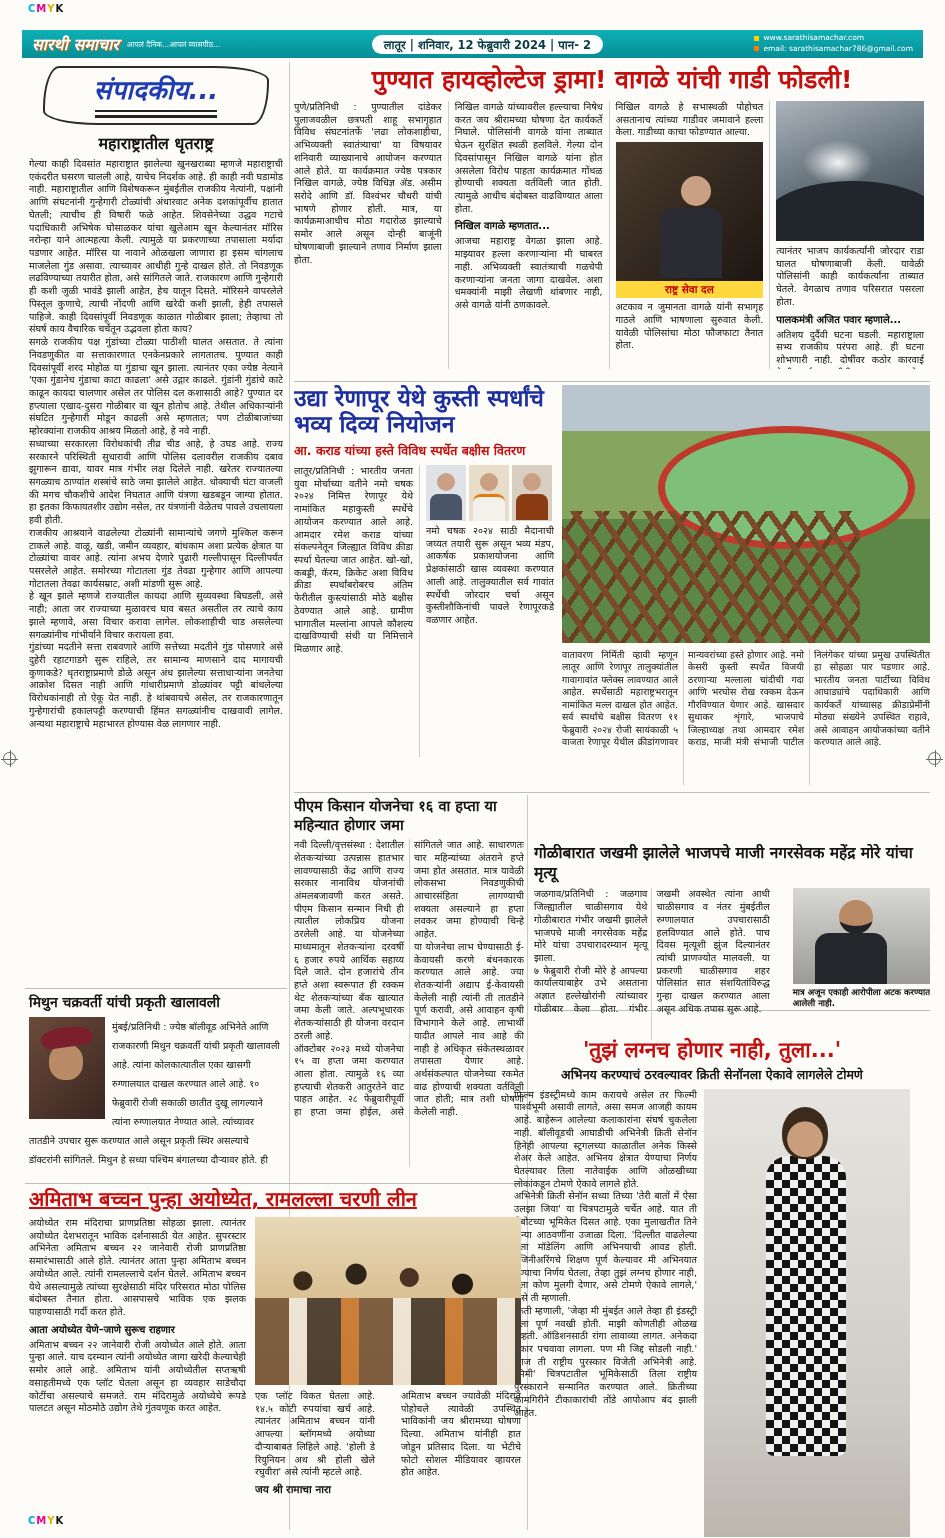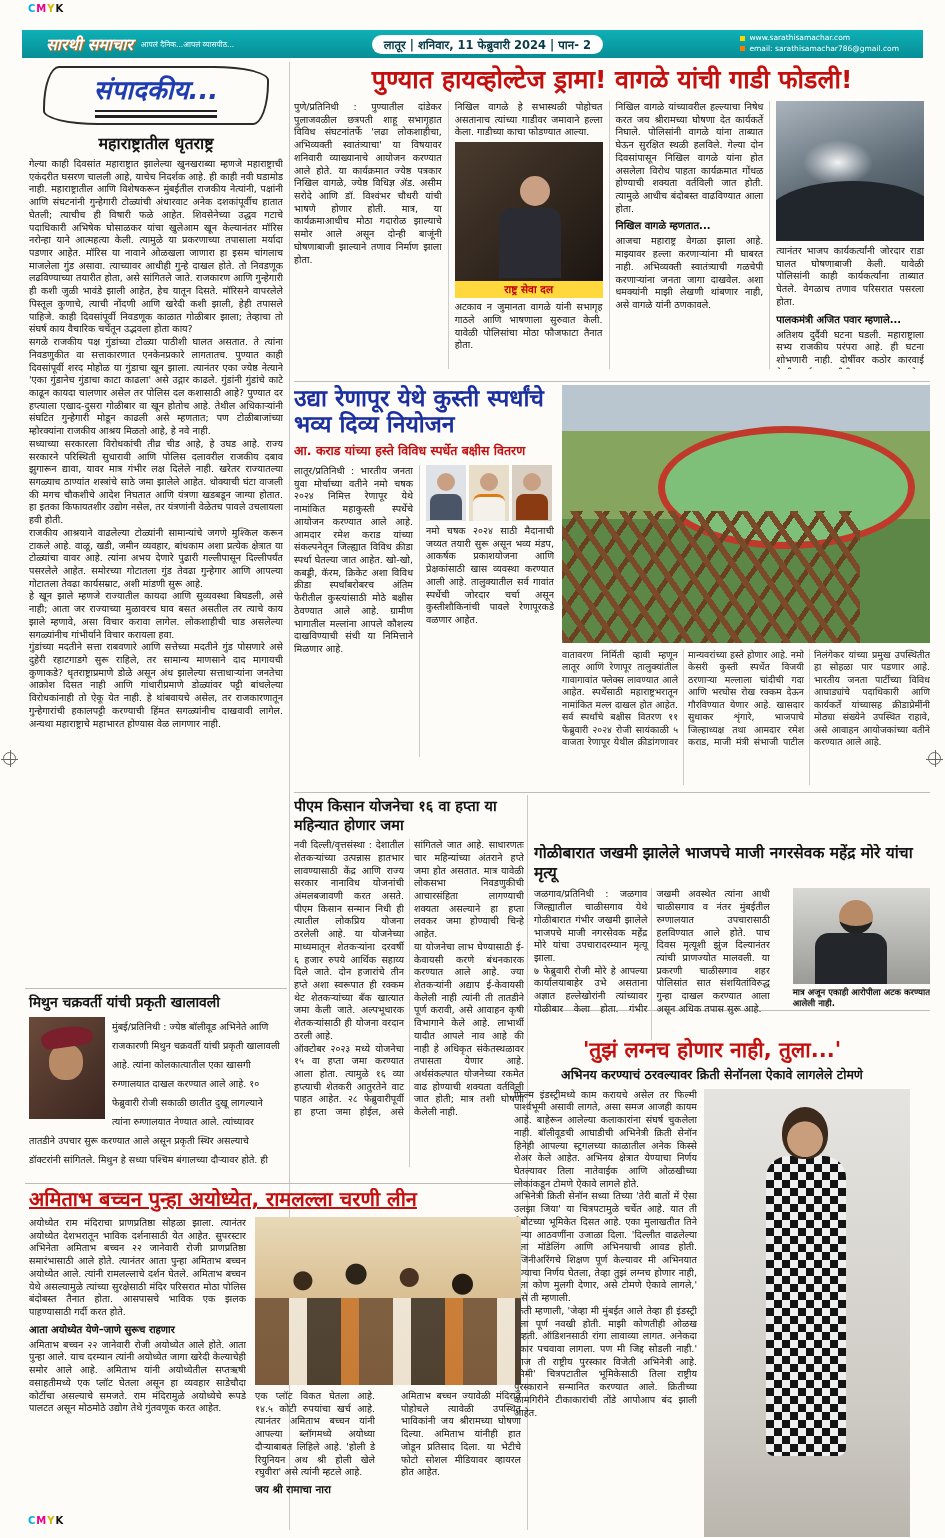--- a/index.html
+++ b/index.html
@@ -15,21 +15,21 @@
   .cmyk span:nth-child(1){color:#00aeef;} .cmyk span:nth-child(2){color:#ec008c;}
   .cmyk span:nth-child(3){color:#d9b600;} .cmyk span:nth-child(4){color:#111;}
   .cmyk.top{left:28px;top:3px;} .cmyk.bottom{left:28px;top:1515px;}
   .reg { position:absolute; width:13px; height:13px; border:1.5px solid #666; border-radius:50%; }
   .reg::before,.reg::after{content:"";position:absolute;background:#666;}
   .reg::before{left:50%;top:-3px;bottom:-3px;width:1px;}
   .reg::after{top:50%;left:-3px;right:-3px;height:1px;}
   .reg.l{left:3px;top:752px;} .reg.r{left:928px;top:752px;}
 
   
-  .hdr { position:absolute; left:22px; top:30px; width:901px; height:28px; background:linear-gradient(#0fb0b6,#078e96); display:flex; align-items:center; padding:0 24px; gap:8px; }
+  .hdr { position:absolute; left:22px; top:30px; width:901px; height:28px; background:linear-gradient(#0fb0b6,#078e96); display:flex; align-items:center; padding:0 10px; gap:8px; }
   .hdr-logo { font-size:16px; font-weight:800; color:#fff; text-shadow:1px 1px 0 #d95f00; white-space:nowrap; font-style:italic; }
   .hdr-tag { font-size:7.5px; color:#eafcff; white-space:nowrap; }
   .hdr-pill { margin:0 auto; background:#fff; color:#073b46; font-weight:700; font-size:11.5px; padding:2px 12px; border-radius:12px; white-space:nowrap; }
   .hdr-contact { font-size:7.5px; color:#fff; line-height:1.45; white-space:nowrap; }
   .hdot { display:inline-block; width:5px; height:5px; margin-right:4px; vertical-align:middle; }
   .hdot.a{background:#ffd400;} .hdot.b{background:#ff7b00;}
 
   
   .hline{position:absolute;height:1px;background:#bdbdbd;}
   .vline{position:absolute;width:1px;background:#c9c9c9;}
@@ -135,21 +135,21 @@
   </div>
   <div class="cmyk bottom">
     <span>C</span><span>M</span><span>Y</span><span>K</span>
   </div>
   <div class="reg l"></div>
   <div class="reg r"></div>
 
   <div class="hdr">
     <span class="hdr-logo">सारथी समाचार</span>
     <span class="hdr-tag">आपलं दैनिक...आपलं व्यासपीठ...</span>
-    <span class="hdr-pill">लातूर | शनिवार, 11 फेब्रुवारी 2024 | पान- 2</span>
+    <span class="hdr-pill">लातूर | शनिवार, 12 फेब्रुवारी 2024 | पान- 2</span>
     <span class="hdr-contact">
       <span><span class="hdot a"></span><span>www.sarathisamachar.com</span></span><br>
       <span><span class="hdot b"></span><span>email: sarathisamachar786@gmail.com</span></span>
     </span>
   </div>
 
   <div class="vline" style="left:289px;top:62px;height:1468px;"></div>
   <div class="vline" style="left:527px;top:795px;height:735px;"></div>
   <div class="hline" style="left:294px;top:381px;width:636px;"></div>
   <div class="hline" style="left:294px;top:792px;width:636px;"></div>
@@ -168,30 +168,30 @@
 राजकीय आश्रयाने वाढलेल्या टोळ्यांनी सामान्यांचे जगणे मुश्किल करून टाकले आहे. वाळू, खडी, जमीन व्यवहार, बांधकाम अशा प्रत्येक क्षेत्रात या टोळ्यांचा वावर आहे. त्यांना अभय देणारे पुढारी गल्लीपासून दिल्लीपर्यंत पसरलेले आहेत. समोरच्या गोटातला गुंड तेवढा गुन्हेगार आणि आपल्या गोटातला तेवढा कार्यसम्राट, अशी मांडणी सुरू आहे.
 हे खून झाले म्हणजे राज्यातील कायदा आणि सुव्यवस्था बिघडली, असे नाही; आता जर राज्याच्या मुळावरच घाव बसत असतील तर त्याचे काय झाले म्हणावे, असा विचार करावा लागेल. लोकशाहीची चाड असलेल्या सगळ्यांनीच गांभीर्याने विचार करायला हवा.
 गुंडांच्या मदतीने सत्ता राबवणारे आणि सत्तेच्या मदतीने गुंड पोसणारे असे दुहेरी रहाटगाडगे सुरू राहिले, तर सामान्य माणसाने दाद मागायची कुणाकडे? धृतराष्ट्राप्रमाणे डोळे असून अंध झालेल्या सत्ताधाऱ्यांना जनतेचा आक्रोश दिसत नाही आणि गांधारीप्रमाणे डोळ्यांवर पट्टी बांधलेल्या विरोधकांनाही तो ऐकू येत नाही. हे थांबवायचे असेल, तर राजकारणातून गुन्हेगारांची हकालपट्टी करण्याची हिंमत सगळ्यांनीच दाखवावी लागेल. अन्यथा महाराष्ट्राचे महाभारत होण्यास वेळ लागणार नाही.</div>
   </div>
 
   <div class="vg">
     <div class="vg-head">पुण्यात हायव्होल्टेज ड्रामा! वागळे यांची गाडी फोडली!</div>
     <div class="vcols">
       <div class="vcol bt">पुणे/प्रतिनिधी : पुण्यातील दांडेकर पुलाजवळील छत्रपती शाहू सभागृहात विविध संघटनांतर्फे 'लढा लोकशाहीचा, अभिव्यक्ती स्वातंत्र्याचा' या विषयावर शनिवारी व्याख्यानाचे आयोजन करण्यात आले होते. या कार्यक्रमात ज्येष्ठ पत्रकार निखिल वागळे, ज्येष्ठ विधिज्ञ ॲड. असीम सरोदे आणि डॉ. विश्वंभर चौधरी यांची भाषणे होणार होती. मात्र, या कार्यक्रमाआधीच मोठा गदारोळ झाल्याचे समोर आले असून दोन्ही बाजूंनी घोषणाबाजी झाल्याने तणाव निर्माण झाला होता.</div>
       <div class="vcol">
+        <div class="bt">निखिल वागळे यांच्यावरील हल्ल्याचा निषेध करत जय श्रीरामच्या घोषणा देत कार्यकर्ते निघाले. पोलिसांनी वागळे यांना ताब्यात घेऊन सुरक्षित स्थळी हलविले. गेल्या दोन दिवसांपासून निखिल वागळे यांना होत असलेला विरोध पाहता कार्यक्रमात गोंधळ होण्याची शक्यता वर्तविली जात होती. त्यामुळे आधीच बंदोबस्त वाढविण्यात आला होता.</div>
+        <div class="sub">निखिल वागळे म्हणतात...</div>
+        <div class="bt">आजचा महाराष्ट्र वेगळा झाला आहे. माझ्यावर हल्ला करणाऱ्यांना मी घाबरत नाही. अभिव्यक्ती स्वातंत्र्याची गळचेपी करणाऱ्यांना जनता जागा दाखवेल. अशा धमक्यांनी माझी लेखणी थांबणार नाही, असे वागळे यांनी ठणकावले.</div>
+      </div>
+      <div class="vcol">
         <div class="bt">निखिल वागळे हे सभास्थळी पोहोचत असतानाच त्यांच्या गाडीवर जमावाने हल्ला केला. गाडीच्या काचा फोडण्यात आल्या.</div>
         <div class="photo ph-speech">
           <div class="ph-banner">राष्ट्र सेवा दल</div>
         </div>
         <div class="bt">अटकाव न जुमानता वागळे यांनी सभागृह गाठले आणि भाषणाला सुरुवात केली. यावेळी पोलिसांचा मोठा फौजफाटा तैनात होता.</div>
-      </div>
-      <div class="vcol">
-        <div class="bt">निखिल वागळे यांच्यावरील हल्ल्याचा निषेध करत जय श्रीरामच्या घोषणा देत कार्यकर्ते निघाले. पोलिसांनी वागळे यांना ताब्यात घेऊन सुरक्षित स्थळी हलविले. गेल्या दोन दिवसांपासून निखिल वागळे यांना होत असलेला विरोध पाहता कार्यक्रमात गोंधळ होण्याची शक्यता वर्तविली जात होती. त्यामुळे आधीच बंदोबस्त वाढविण्यात आला होता.</div>
-        <div class="sub">निखिल वागळे म्हणतात...</div>
-        <div class="bt">आजचा महाराष्ट्र वेगळा झाला आहे. माझ्यावर हल्ला करणाऱ्यांना मी घाबरत नाही. अभिव्यक्ती स्वातंत्र्याची गळचेपी करणाऱ्यांना जनता जागा दाखवेल. अशा धमक्यांनी माझी लेखणी थांबणार नाही, असे वागळे यांनी ठणकावले.</div>
       </div>
       <div class="vcol">
         <div class="photo ph-car"></div>
         <div class="bt">त्यानंतर भाजप कार्यकर्त्यांनी जोरदार राडा घालत घोषणाबाजी केली. यावेळी पोलिसांनी काही कार्यकर्त्यांना ताब्यात घेतले. वेगळाच तणाव परिसरात पसरला होता.</div>
         <div class="sub">पालकमंत्री अजित पवार म्हणाले...</div>
         <div class="bt">अतिशय दुर्दैवी घटना घडली. महाराष्ट्राला सभ्य राजकीय परंपरा आहे. ही घटना शोभणारी नाही. दोषींवर कठोर कारवाई केली जाईल. कुणीही कायदा हातात घेऊ नये.</div>
 
       </div>
     </div>
   </div>

